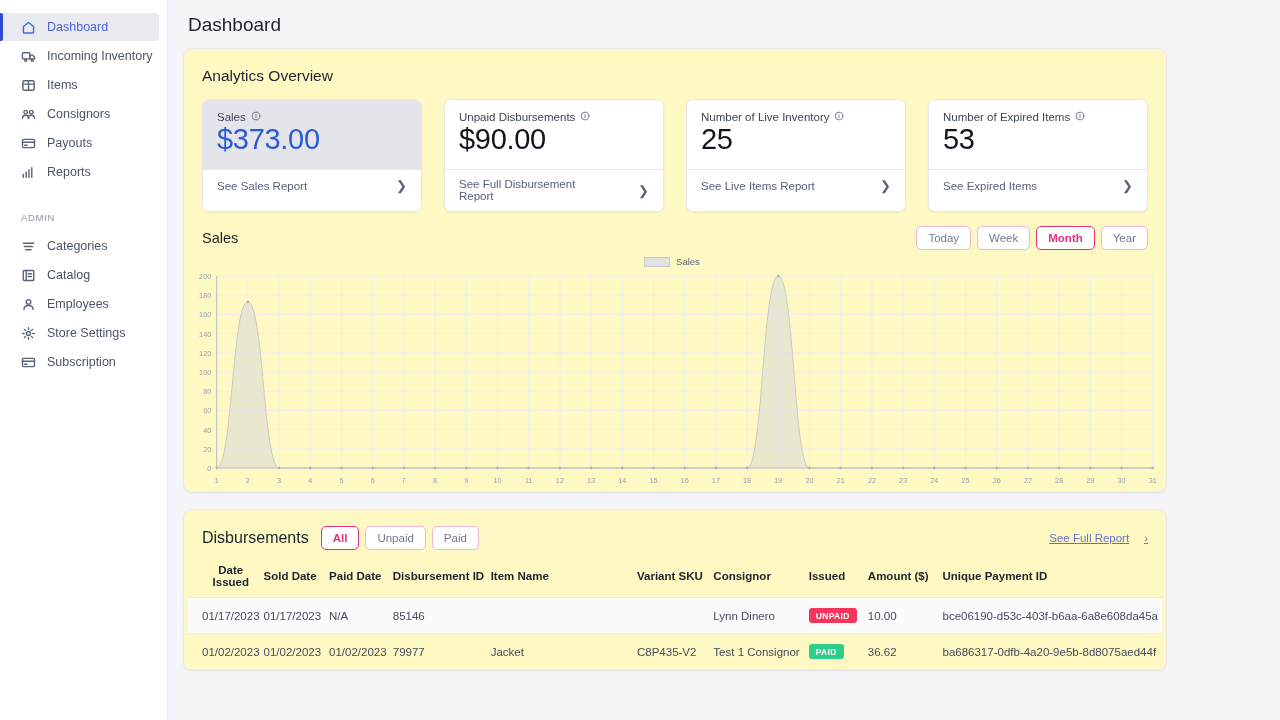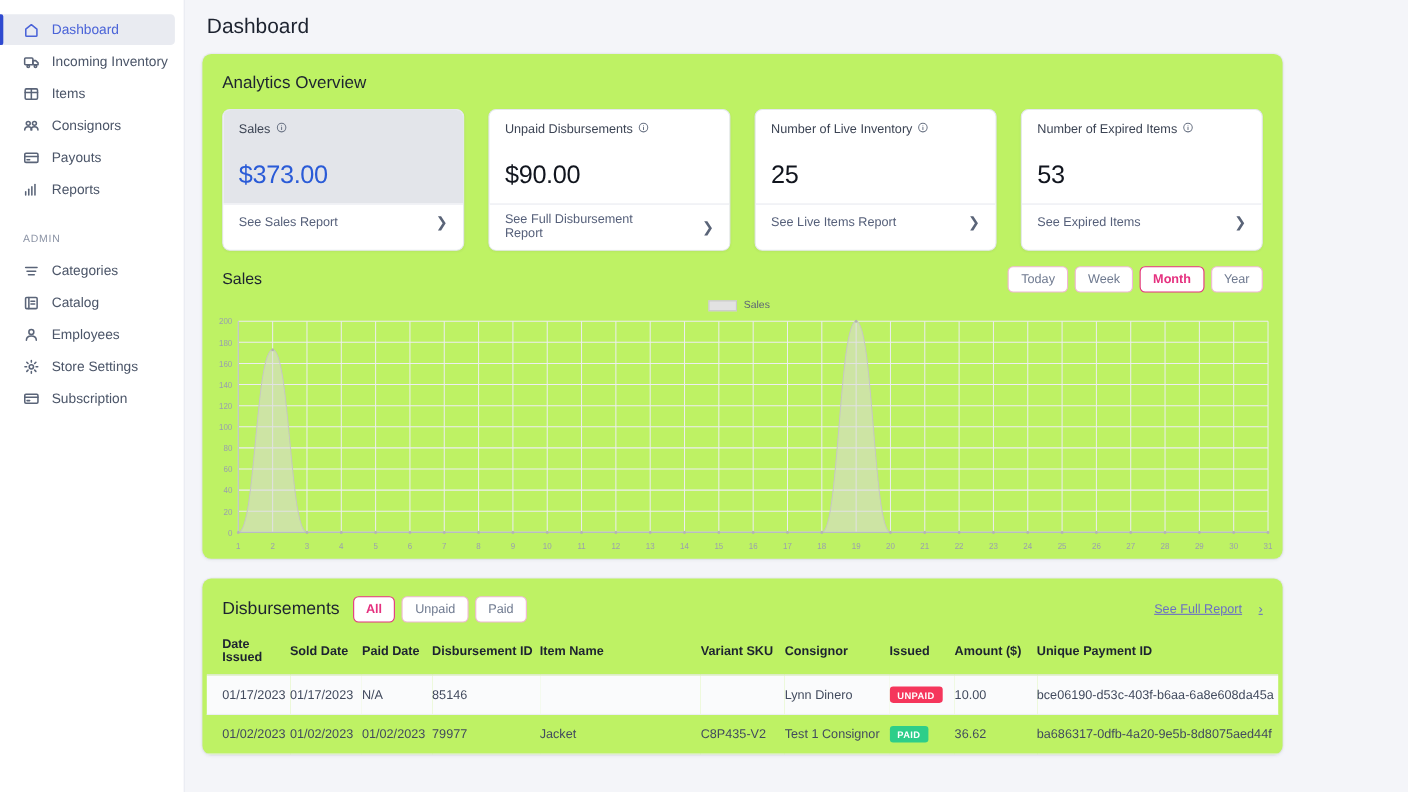--- a/index.html
+++ b/index.html
@@ -41,39 +41,39 @@
     font-size: 9.5px; letter-spacing: .07em; color: #8b93a5;
     padding: 0 0 0 21px; margin: 26px 0 9px;
   }
 
   
   .main { flex: 1; height: 720px; overflow: hidden; padding: 0 16px 0 16px; }
   .page-title { font-size: 19px; color: #1d2330; font-weight: 400;
     padding: 14px 0 13px 4px; }
 
   .card {
-    background: #bef264; border-radius: 8px;
+    background: #fef9c3; border-radius: 8px;
     box-shadow: 0 1px 3px rgba(30,40,70,.07), 0 0 0 1px rgba(30,40,70,.035);
   }
   .card-title { font-size: 15.5px; color: #1d2330; padding: 18px 18px 0 18px; }
 
   
   .stats { display: flex; gap: 22px; padding: 14px 18px 0 18px; }
   .stat {
     flex: 1 1 0; border-radius: 7px; overflow: hidden;
     border: 1px solid #e4e7ee;
     box-shadow: 0 1px 2px rgba(30,40,70,.05);
     background: #fff;
   }
   .stat.accent .stat-body { background: #e3e5ea; }
   .stat.accent .stat-val { color: #2a5bd7; }
   .stat-body { padding: 11px 14px 13px; }
   .stat-label { font-size: 11.5px; color: #3c4454; display: flex;
     align-items: center; gap: 5px; }
-  .stat-val { font-size: 23px; color: #11151e; margin-top: 21px; letter-spacing: -.3px; }
+  .stat-val { font-size: 29px; color: #11151e; margin-top: 0; letter-spacing: -.3px; }
   .stat-foot {
     border-top: 1px solid #e8eaf0; background: #fff;
     display: flex; align-items: center; justify-content: space-between;
     padding: 8px 14px 9px; font-size: 11.5px; color: #56607a; cursor: pointer; gap: 28px;
   }
   .chev { color: #5a6478; font-size: 13px; }
   .info { width: 10px; height: 10px; flex: 0 0 10px; color: #6a7384; }
 
   
   .chart-head { display: flex; align-items: center; justify-content: space-between;
@@ -103,21 +103,21 @@
 
   table { width: 100%; border-collapse: collapse; margin-top: 14px; }
   th {
     font-size: 11.5px; color: #1d2330; font-weight: 700; text-align: left;
     padding: 0 4px 9px 0; border-bottom: 1px solid #e8eaf0;
   }
   td {
     font-size: 11.5px; color: #424b5e; padding: 10px 4px 10px 0;
     border-bottom: 1px solid #eceef4; white-space: nowrap;
   }
-  th:first-child, td:first-child { padding-left: 14px; }
+  th:first-child, td:first-child { padding-left: 14px; text-align: center; }
   tr.alt td { background: #fafbfc; }
   .badge { display: inline-block; font-size: 8.5px; font-weight: 700;
     color: #fff; letter-spacing: .04em; padding: 2.5px 7px; border-radius: 3px; }
   .badge.unpaid { background: #f5365c; }
   .badge.paid { background: #2dce89; }
   .table-scroll { padding: 0 4px 0 4px; }
 </style>
 </head>
 <body>
 

